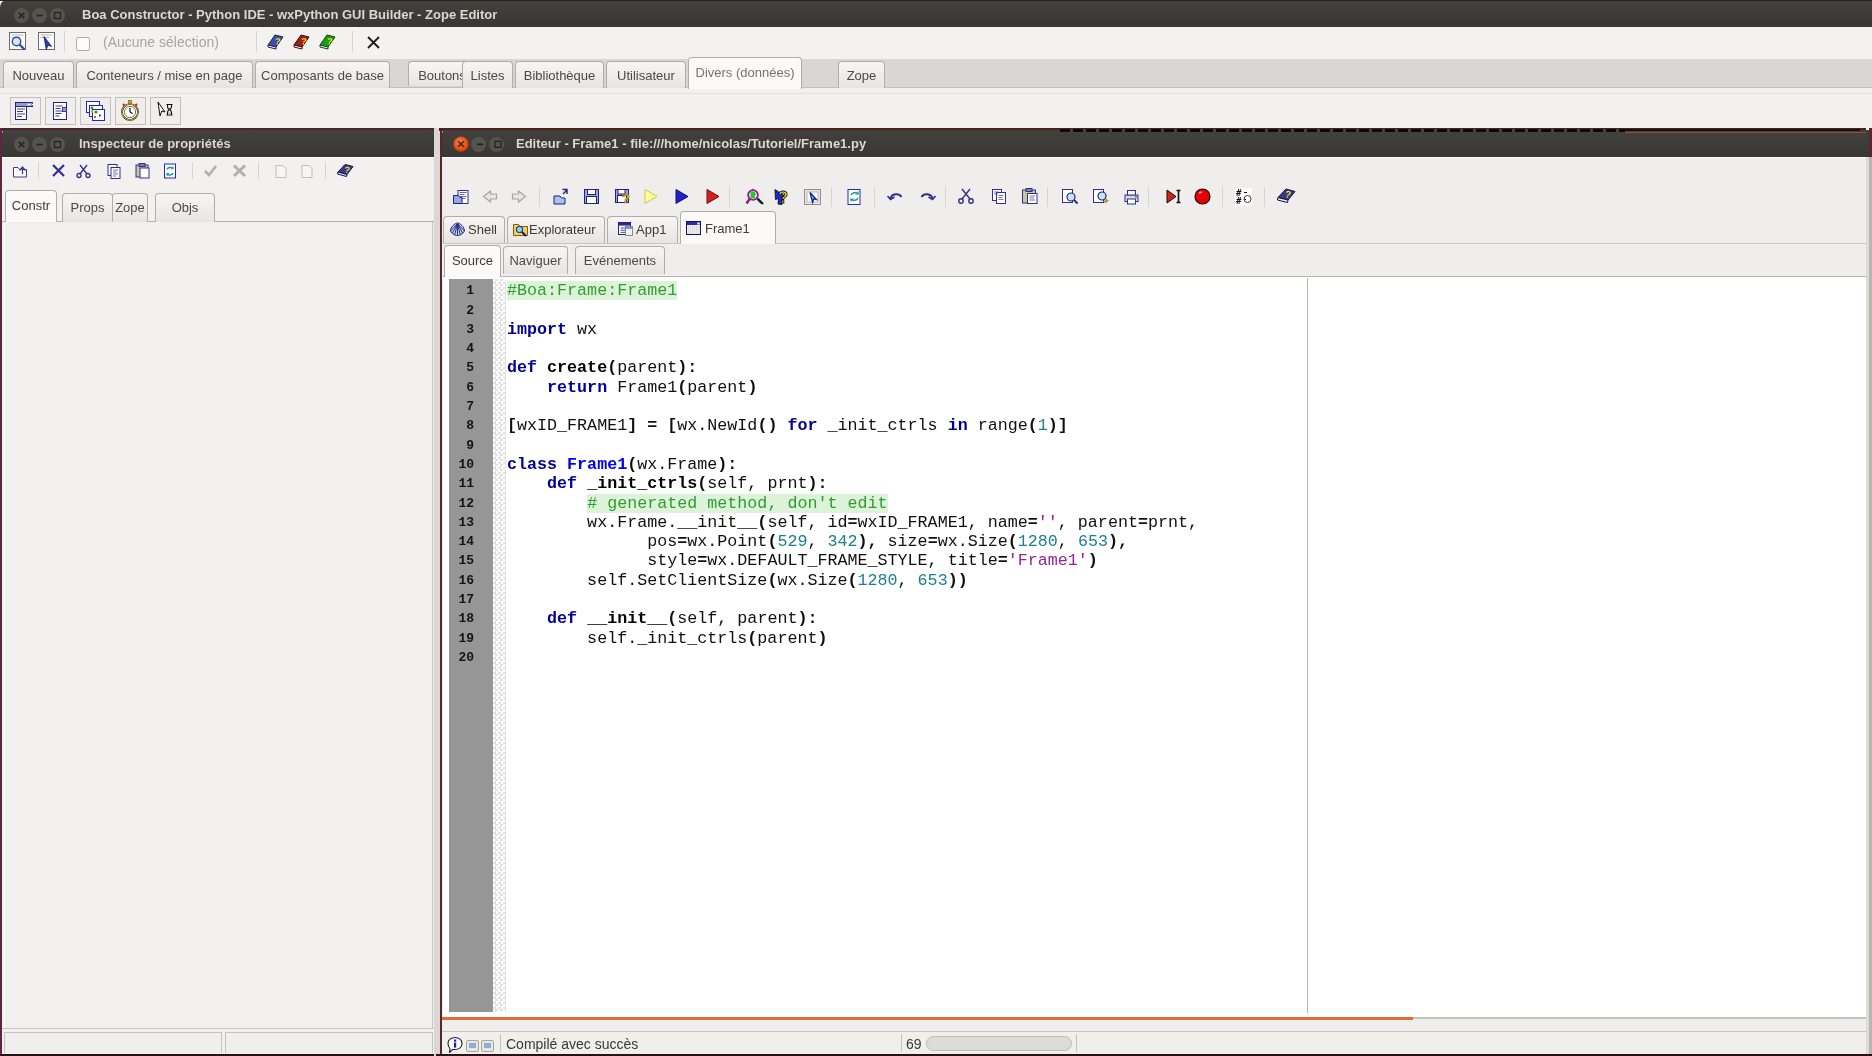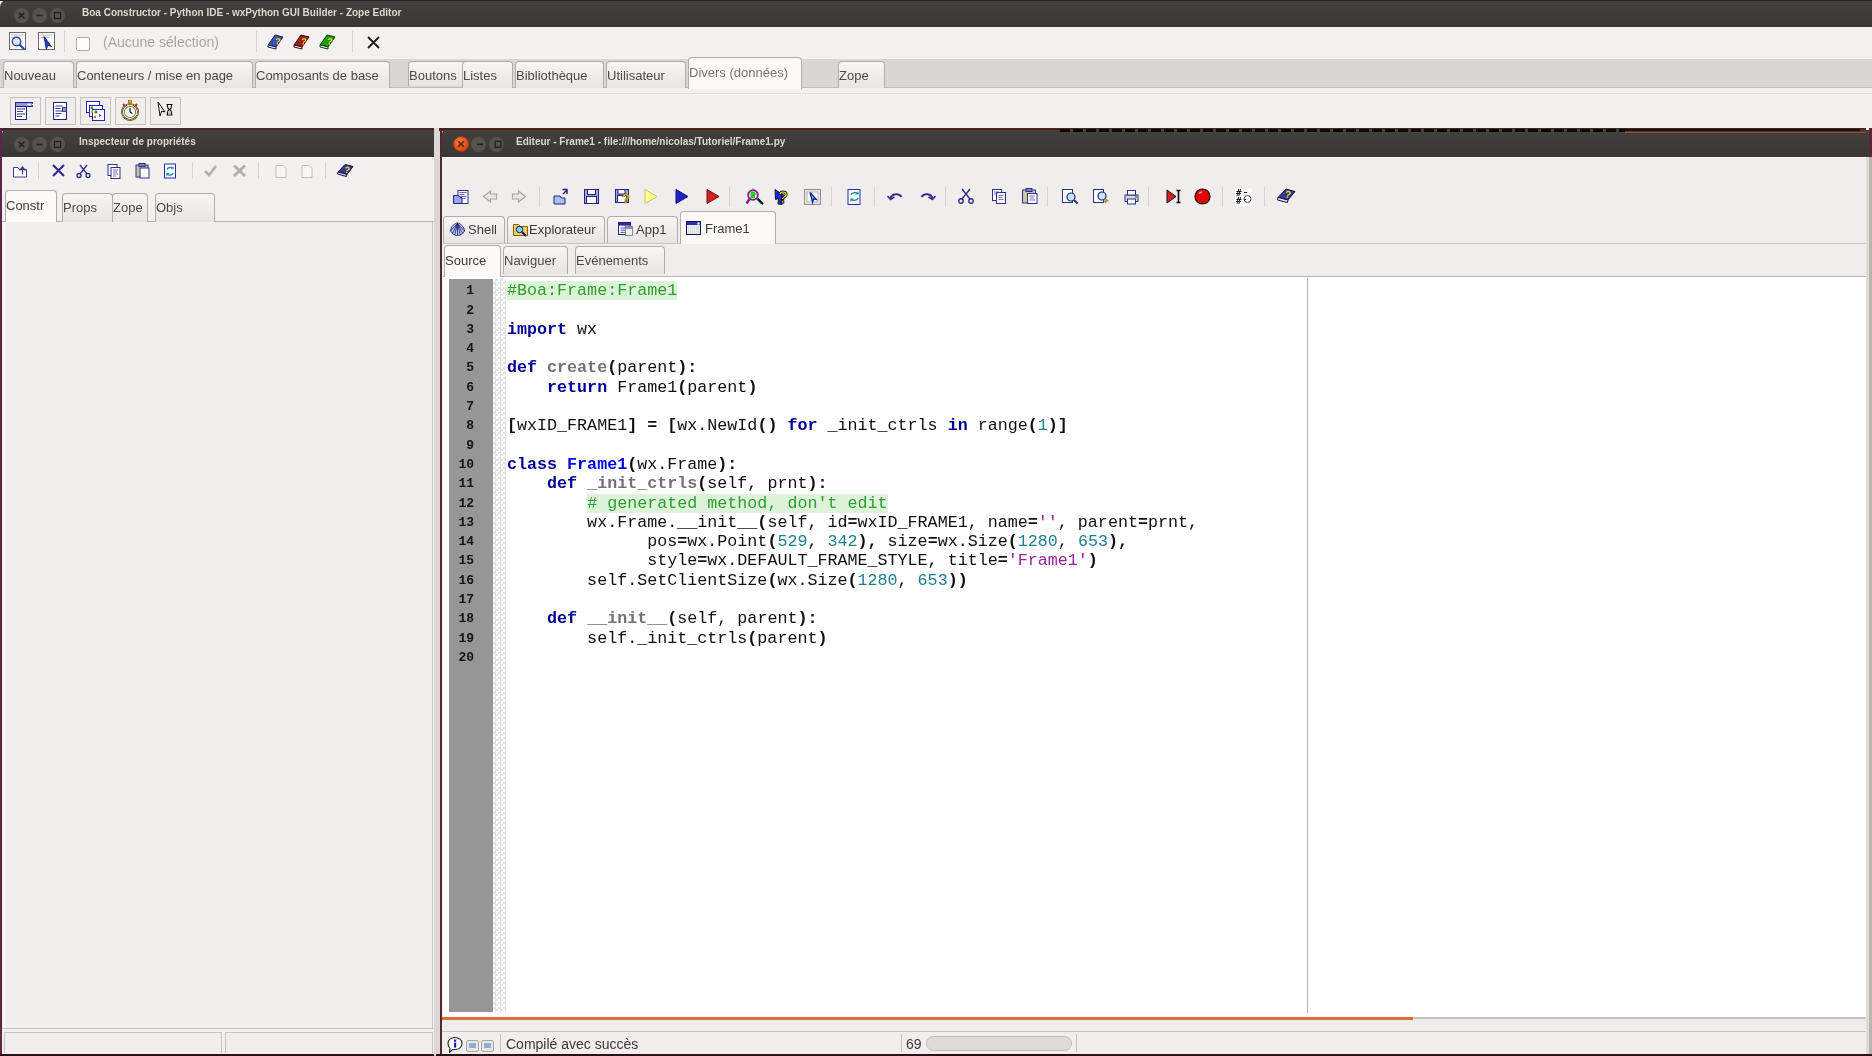--- a/index.html
+++ b/index.html
@@ -1,32 +1,32 @@
 <!DOCTYPE html>
 <html><head>
 <meta charset="utf-8">
 <style>
 html,body{margin:0;padding:0;background:#fff}
 #root{position:relative;width:1872px;height:1056px;background:#f2f1ef;font-family:"Liberation Sans",sans-serif;overflow:hidden}
 .abs{position:absolute}
 .tbar{background:linear-gradient(#43413d,#393733);}
 .circ{position:absolute;width:15px;height:15px;border-radius:50%;background:#56534d}
-.ttxt{position:absolute;font-weight:bold;font-size:10px;color:#dcd8cf;white-space:pre}
-.tab{position:absolute;box-sizing:border-box;border:1px solid #b1ada7;border-bottom:none;border-radius:4px 4px 0 0;background:linear-gradient(#f7f6f4,#e7e5e2);color:#4d4a45;font-size:13px;}
+.ttxt{position:absolute;font-weight:bold;font-size:13px;color:#dcd8cf;white-space:pre}
+.tab{position:absolute;box-sizing:border-box;border:1px solid #b1ada7;border-bottom:none;border-radius:4px 4px 0 0;background:linear-gradient(#f7f6f4,#e7e5e2);color:#4d4a45;font-size:13px;text-align:center}
 .tabsel{background:#fbfaf9}
 .vsep{position:absolute;width:1px;background:#d8d5d1}
 .code{font-family:"Liberation Mono",monospace;font-size:16.7px;line-height:19.3px;white-space:pre}
 .k{color:#000096;font-weight:bold}
 .c{color:#2f9e2f}
 .cb{background:#ddf3d9}
 .o{color:#101010;font-weight:bold}
 .n{color:#1b7f8e}
 .s{color:#95239a}
 .cl{color:#0000f0;font-weight:bold}
-.fn{color:#737373;font-weight:bold}
+.fn{color:#000000;font-weight:bold}
 </style>
 </head>
 <body>
 <div id="root">
 
 <div class="abs tbar" style="left:0;top:0;width:1872px;height:27px;border-radius:7px 0 0 0"></div>
 <div class="abs" style="left:0;top:0;width:1872px;height:1px;background:#26241f"></div>
 <div class="circ" style="left:14px;top:8px"></div>
 <div class="circ" style="left:32px;top:8px"></div>
 <div class="circ" style="left:50px;top:8px"></div>

